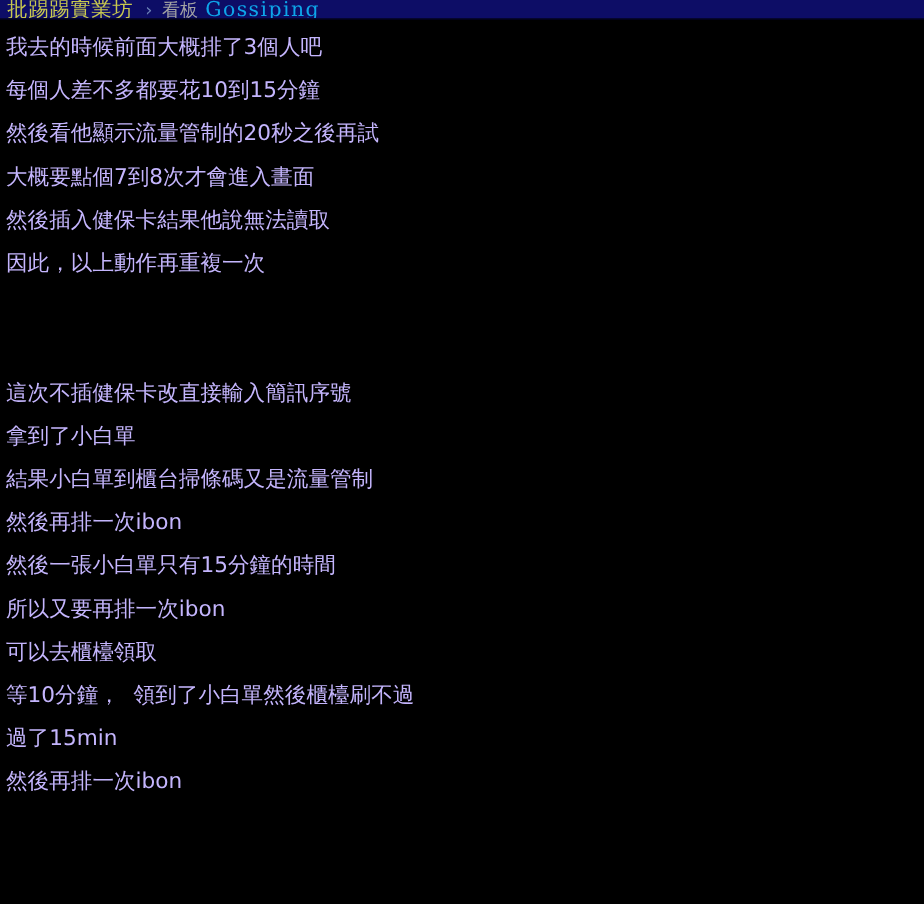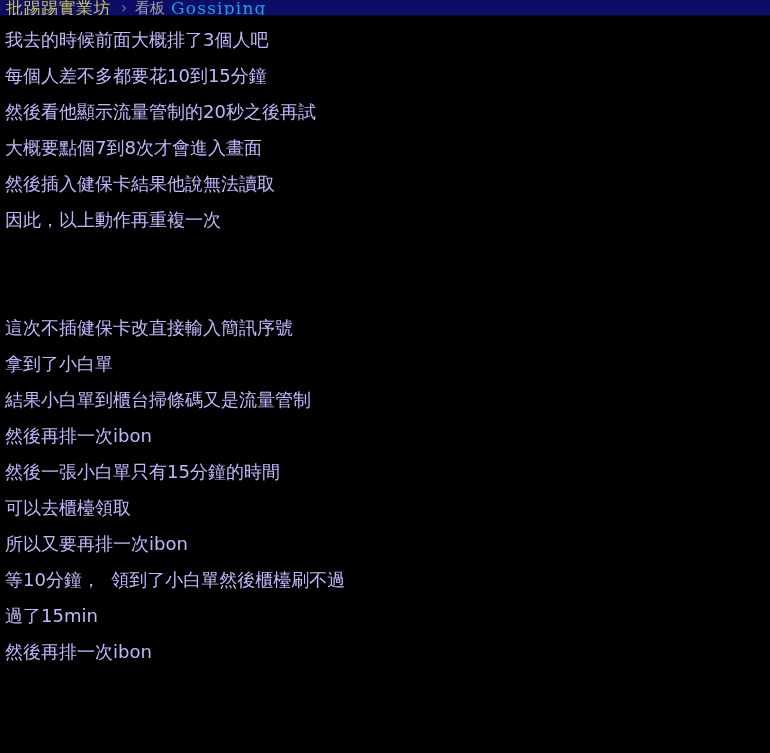--- a/index.html
+++ b/index.html
@@ -90,18 +90,18 @@
     <div class="post-line">大概要點個7到8次才會進入畫面</div>
     <div class="post-line">然後插入健保卡結果他說無法讀取</div>
     <div class="post-line">因此，以上動作再重複一次</div>
     <div class="post-line blank">&nbsp;</div>
     <div class="post-line blank">&nbsp;</div>
     <div class="post-line">這次不插健保卡改直接輸入簡訊序號</div>
     <div class="post-line">拿到了小白單</div>
     <div class="post-line">結果小白單到櫃台掃條碼又是流量管制</div>
     <div class="post-line">然後再排一次ibon</div>
     <div class="post-line">然後一張小白單只有15分鐘的時間</div>
+    <div class="post-line">所以又要再排一次ibon</div>
     <div class="post-line">可以去櫃檯領取</div>
-    <div class="post-line">所以又要再排一次ibon</div>
     <div class="post-line">等10分鐘，  領到了小白單然後櫃檯刷不過</div>
     <div class="post-line">過了15min</div>
     <div class="post-line">然後再排一次ibon</div>
   </div>
 
 </body></html>

